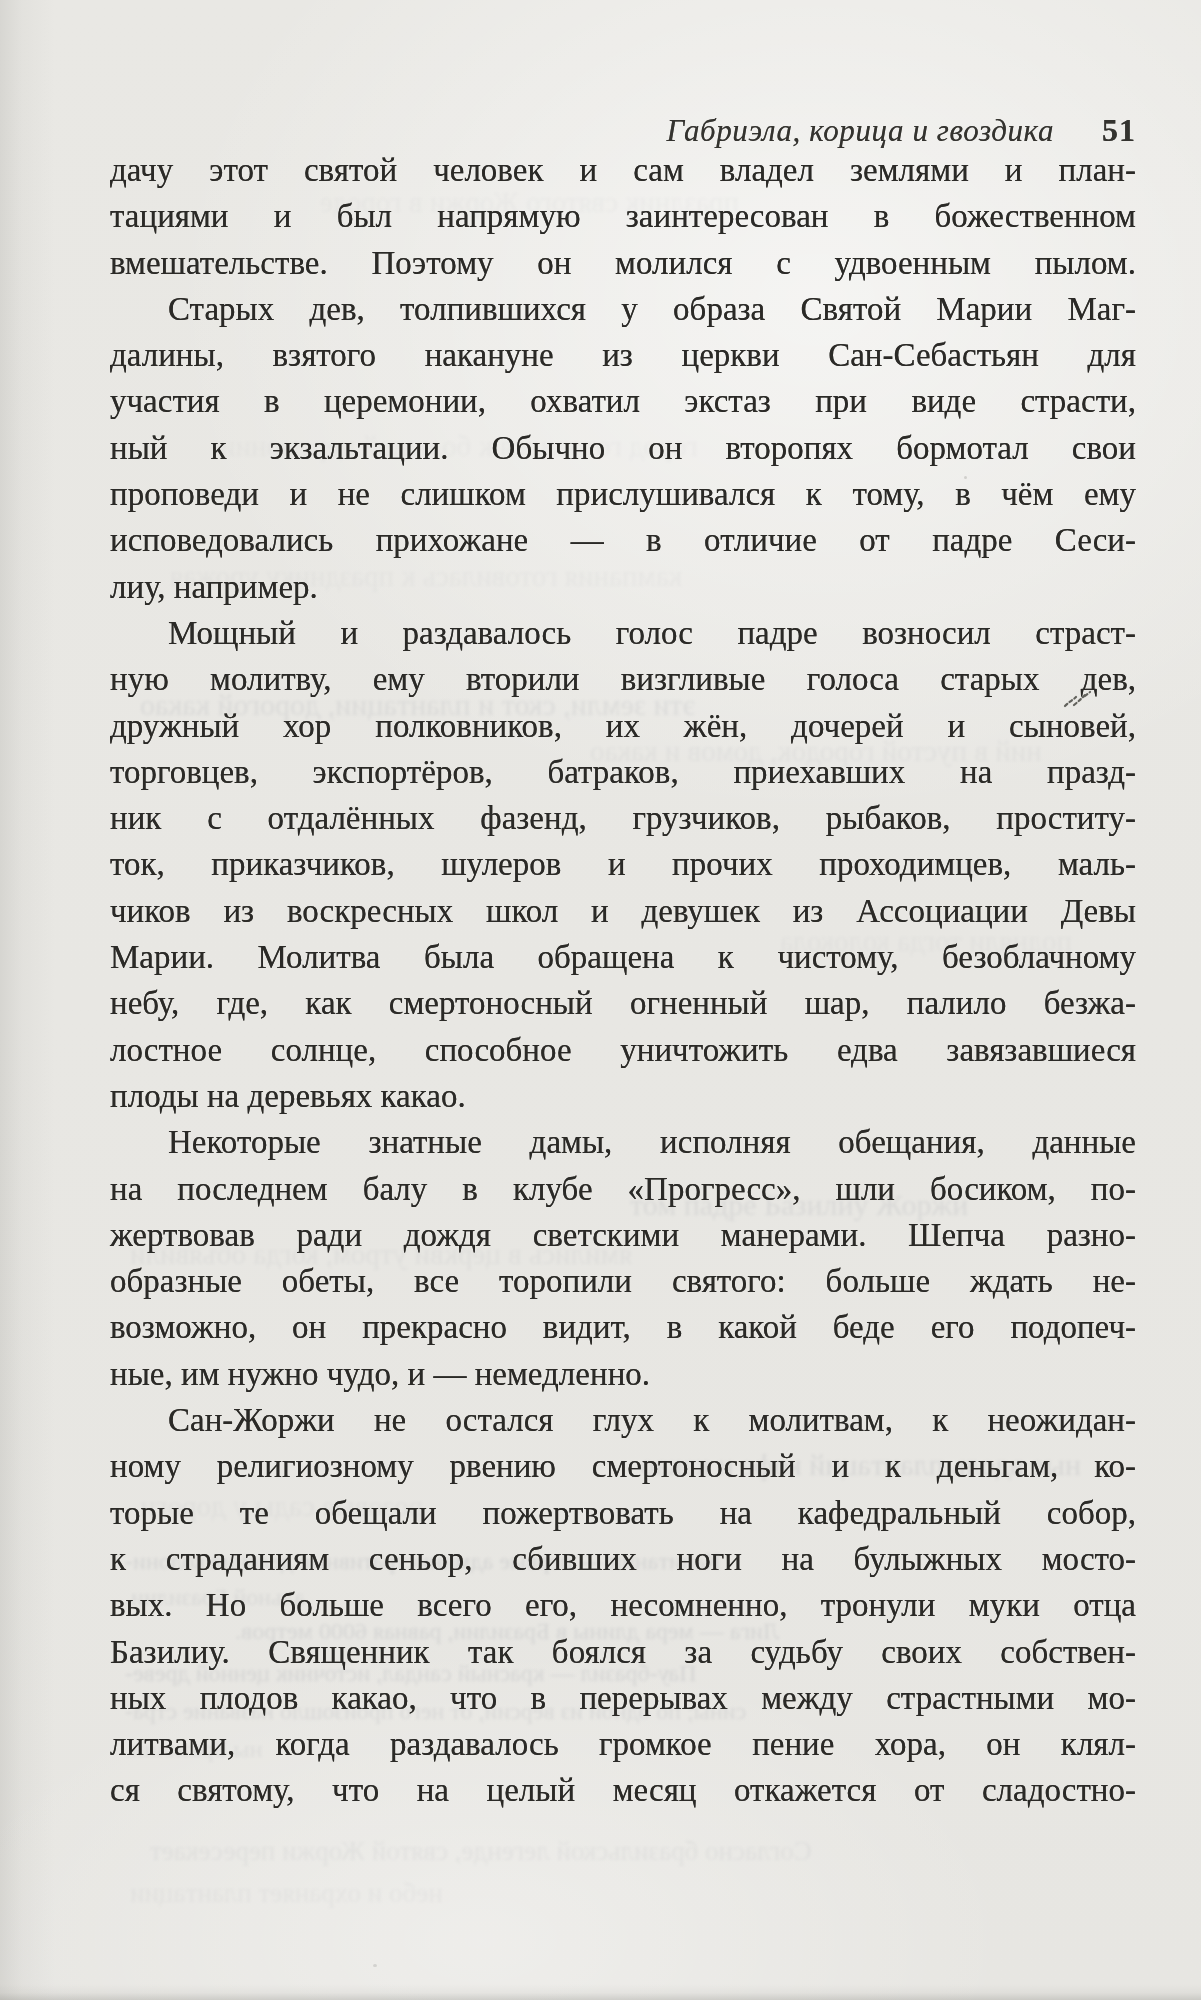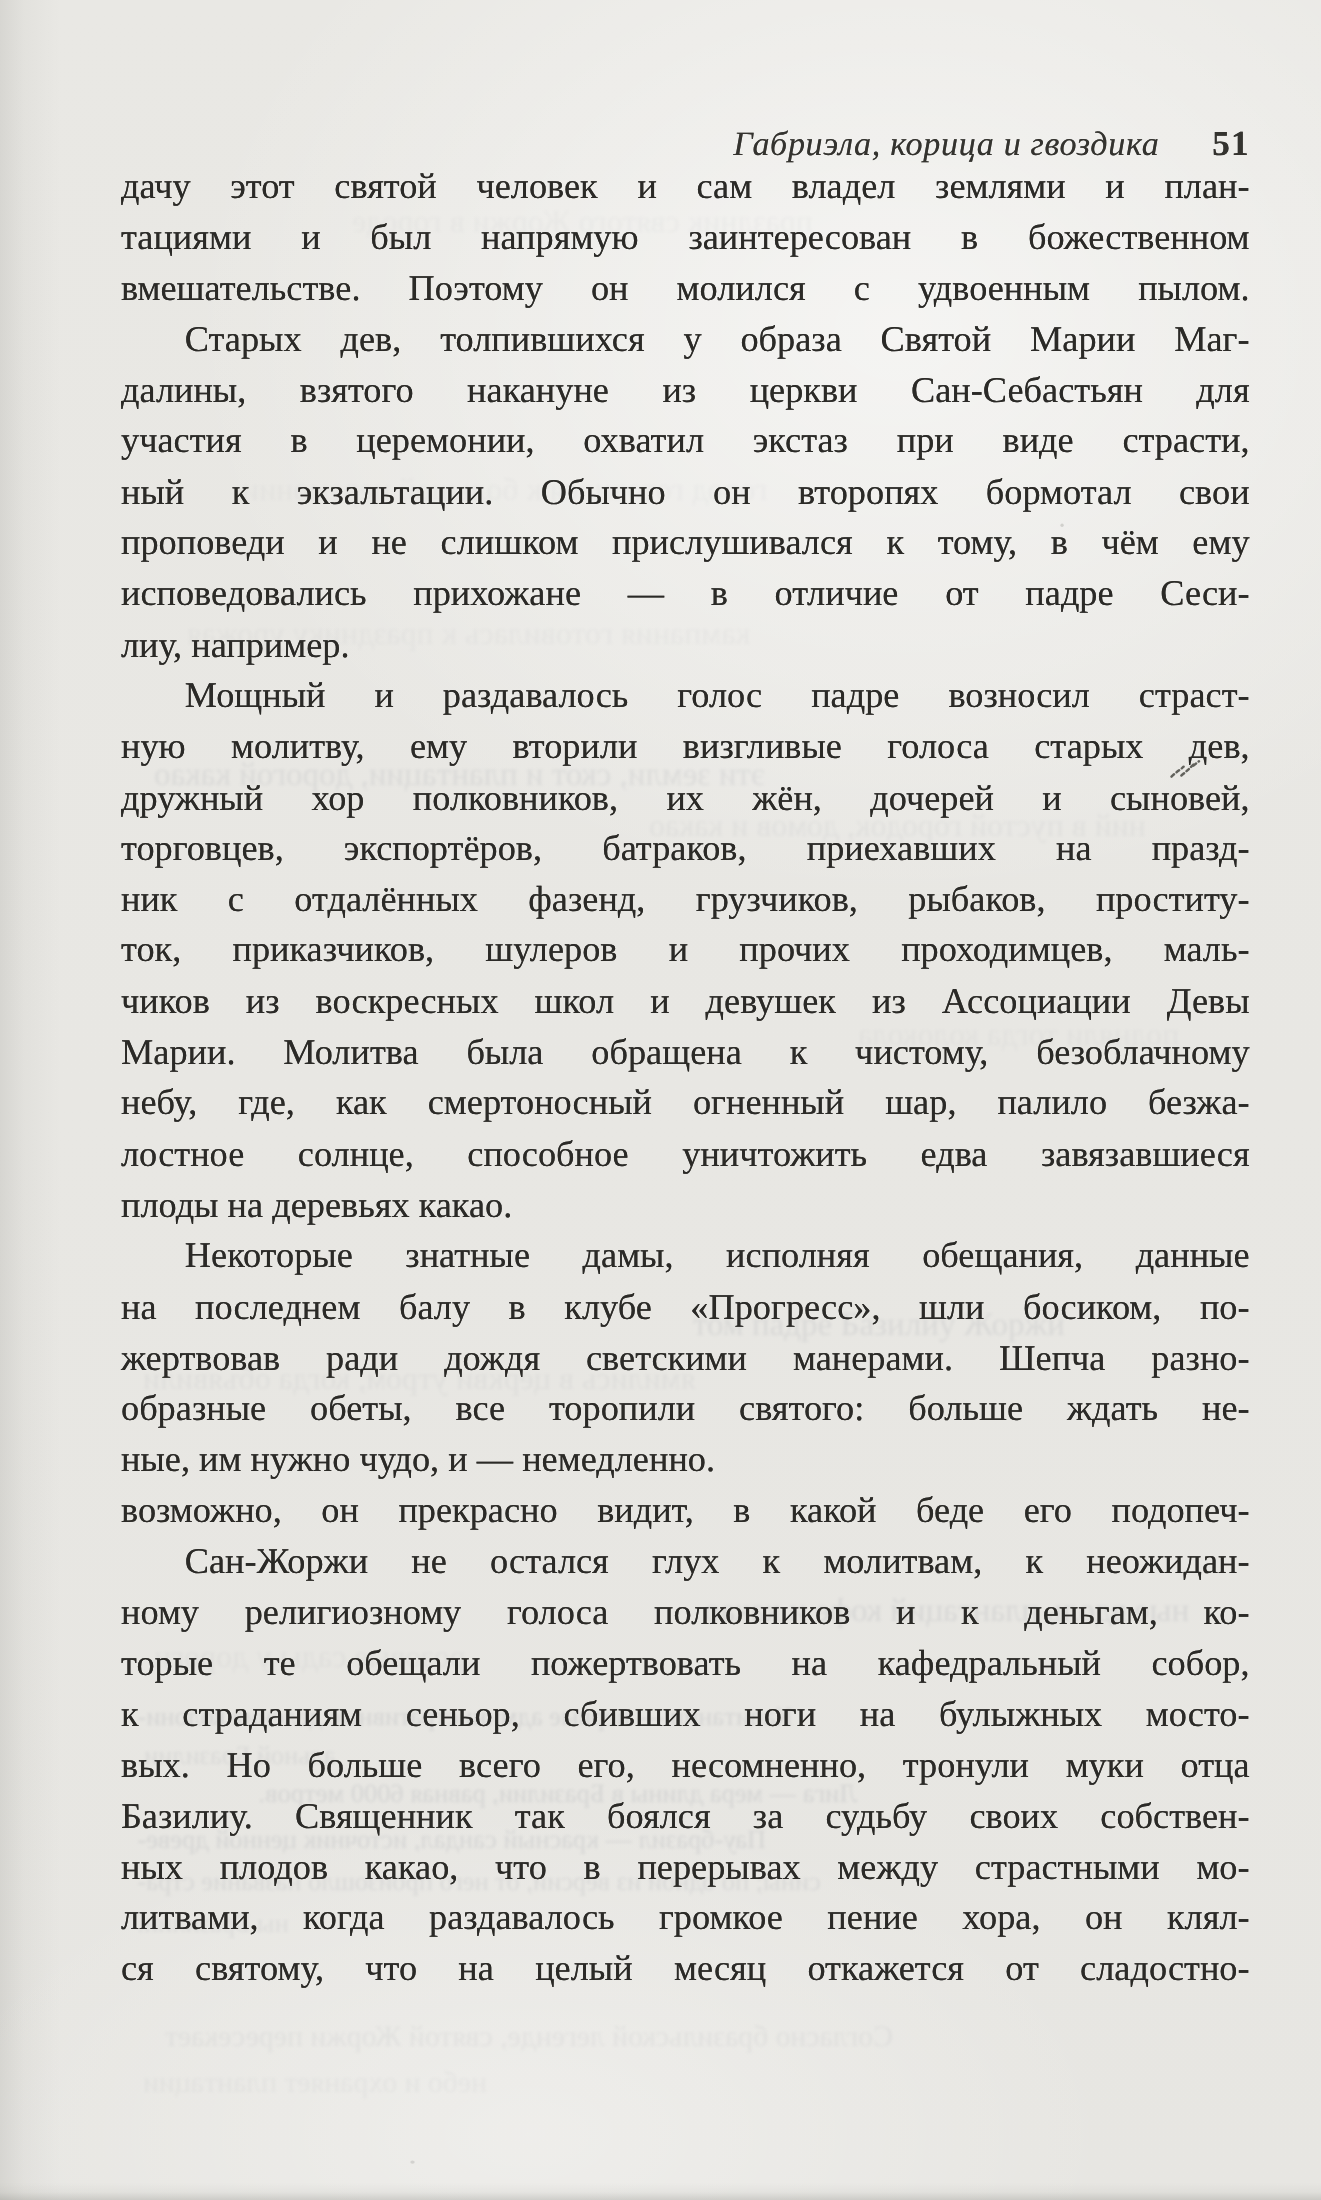--- a/index.html
+++ b/index.html
@@ -118,24 +118,24 @@
       <div class="line">ток, приказчиков, шулеров и прочих проходимцев, маль-</div>
       <div class="line">чиков из воскресных школ и девушек из Ассоциации Девы</div>
       <div class="line">Марии. Молитва была обращена к чистому, безоблачному</div>
       <div class="line">небу, где, как смертоносный огненный шар, палило безжа-</div>
       <div class="line">лостное солнце, способное уничтожить едва завязавшиеся</div>
       <div class="line end">плоды на деревьях какао.</div>
       <div class="line ind">Некоторые знатные дамы, исполняя обещания, данные</div>
       <div class="line">на последнем балу в клубе «Прогресс», шли босиком, по-</div>
       <div class="line">жертвовав ради дождя светскими манерами. Шепча разно-</div>
       <div class="line">образные обеты, все торопили святого: больше ждать не-</div>
+      <div class="line">возможно, он прекрасно видит, в какой беде его подопеч-</div>
       <div class="line end">ные, им нужно чудо, и — немедленно.</div>
-      <div class="line">возможно, он прекрасно видит, в какой беде его подопеч-</div>
       <div class="line ind">Сан-Жоржи не остался глух к молитвам, к неожидан-</div>
-      <div class="line">ному религиозному голоса полковников и к деньгам, ко-</div>
+      <div class="line">ному религиозному рвению смертоносный и к деньгам, ко-</div>
       <div class="line">торые те обещали пожертвовать на кафедральный собор,</div>
       <div class="line">к страданиям сеньор, сбивших ноги на булыжных мосто-</div>
       <div class="line">вых. Но больше всего его, несомненно, тронули муки отца</div>
       <div class="line">Базилиу. Священник так боялся за судьбу своих собствен-</div>
       <div class="line">ных плодов какао, что в перерывах между страстными мо-</div>
       <div class="line">литвами, когда раздавалось громкое пение хора, он клял-</div>
       <div class="line">ся святому, что на целый месяц откажется от сладостно-</div>
     </div>
 
   <svg class="pen-mark" width="34" height="26" viewBox="0 0 34 26" style="left: 1062px; top: 686px;">

